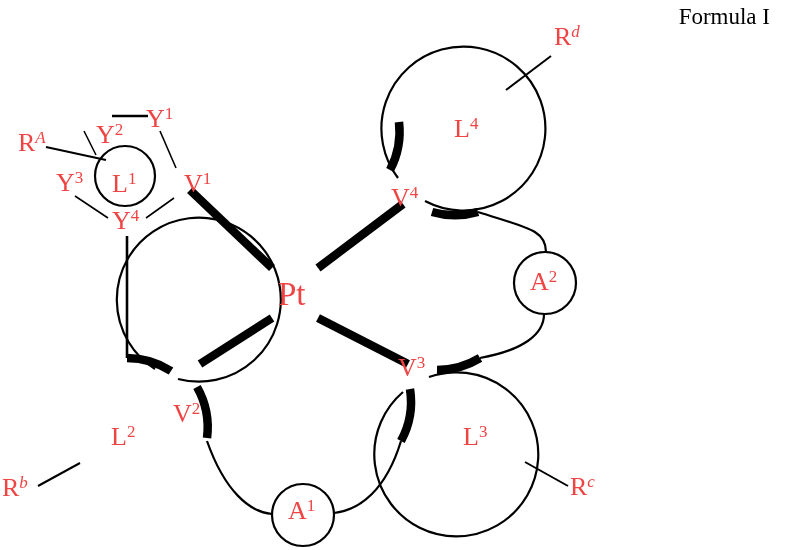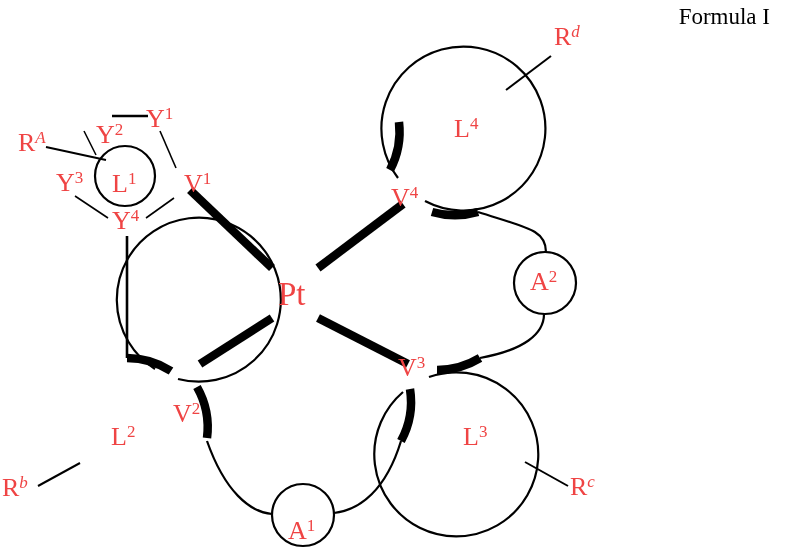--- a/index.html
+++ b/index.html
@@ -153,21 +153,21 @@
   <div class="lbl" style="left:111px; top:424px;text-align:center;">
     <span class="base">L</span><span class="sup">2</span>
   </div>
   <div class="lbl" style="left:463px; top:424px;">
     <span class="base">L</span><span class="sup">3</span>
   </div>
   <div class="lbl" style="left:454px; top:116px;text-align:center;">
     <span class="base">L</span><span class="sup">4</span>
   </div>
 
-  <div class="lbl" style="left:288px; top:518px;">
+  <div class="lbl" style="left:288px; top:498px;">
     <span class="base">A</span><span class="sup">1</span>
   </div>
   <div class="lbl" style="left:530px; top:269px;">
     <span class="base">A</span><span class="sup">2</span>
   </div>
 
   <div class="lbl" style="left:18px; top:130px;">
     <span class="base">R</span><span class="sup-i">A</span>
   </div>
   <div class="lbl" style="left:2px; top:475px;">

